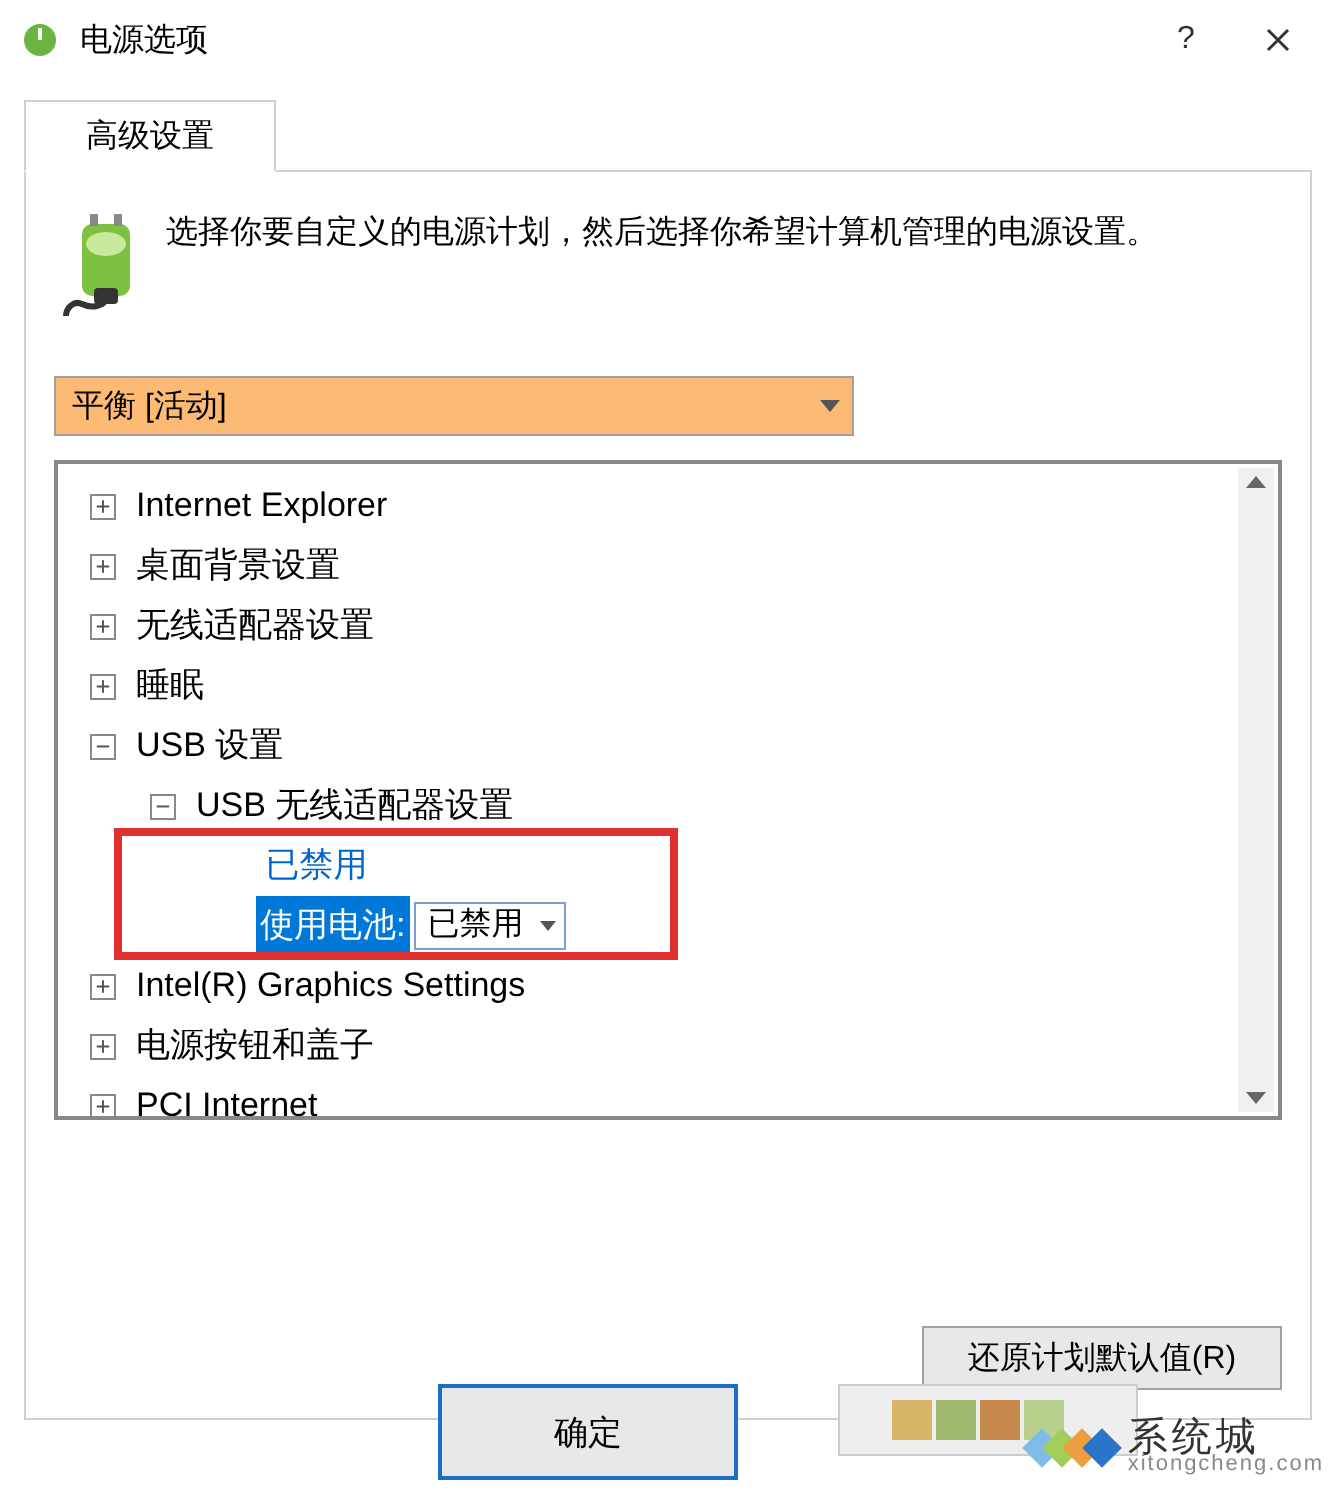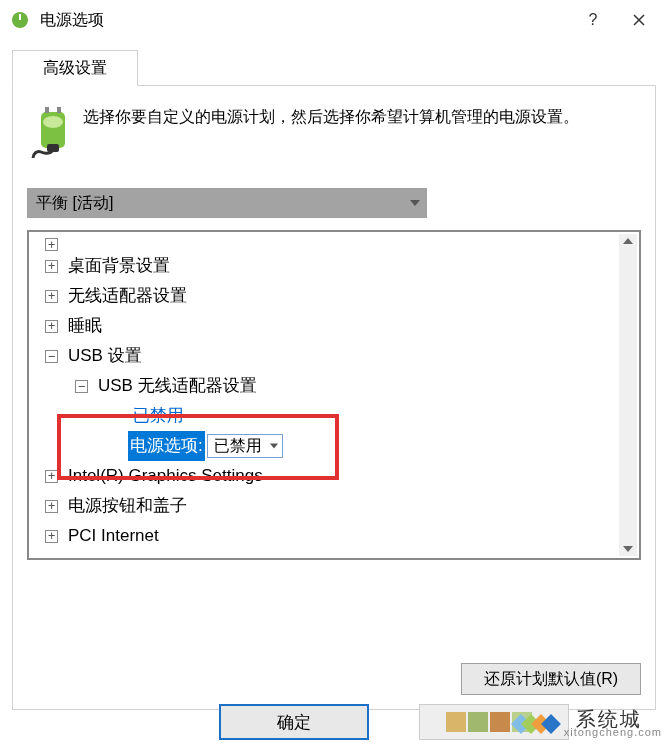--- a/index.html
+++ b/index.html
@@ -65,21 +65,21 @@
     gap: 0;
     margin-bottom: 28px;
   }
   .intro .battery-icon { width: 56px; height: 56px; flex-shrink:0; }
   .intro .txt { color: #000; font-size: 16px; line-height: 1.6; }
 
   .combo {
     width: 400px;
     height: 30px;
     border: 1px solid #a0a0a0;
-    background: #a3a3a3;
+    background: #fdba74;
     display: flex; align-items: center;
     padding: 0 8px;
     font-size: 16px;
     color: #000;
     cursor: default;
     position: relative;
   }
   .combo .arrow {
     position: absolute; right: 6px; top: 50%; transform: translateY(-50%);
     width: 0; height: 0; border-left: 5px solid transparent; border-right: 5px solid transparent;
@@ -174,40 +174,40 @@
   .bottom-buttons {
     position: absolute;
     bottom: 10px;
     left: 0; right: 0;
     display: flex;
     justify-content: center;
     gap: 50px;
     padding-left: 100px;
   }
   .big-btn {
-    height: 36px;
+    height: 48px;
     width: 150px;
     border: 2px solid #1a6fc7;
     background: #e8e8e8;
     display: inline-flex; align-items:center; justify-content:center;
     font-size: 17px;
     margin-left: 20px;
   }
   .watermark {
     position: absolute;
     right: 6px; bottom: 12px;
     display: flex; align-items:center;
     font-size: 18px;
     color: #333;
   }
   .watermark .dia {
     width: 14px; height: 14px; transform: rotate(45deg);
     margin-right: 2px;
   }
-  .watermark .wm-text { font-size: 20px; font-weight: 500; letter-spacing: 2px; margin-left: 16px;}
+  .watermark .wm-text { font-size: 20px; font-weight: 500; letter-spacing: 2px; margin-left: 4px;}
   .watermark .wm-sub { font-size: 11px; color:#888; letter-spacing:1px; margin-left: 4px; margin-top:-2px;}
   .pixel-blocks {
     display: inline-flex; gap: 2px; margin-right: 10px;
   }
   .pixel-blocks span {
     width: 20px; height: 20px;
   }
 </style>
 </head>
 <body>
@@ -252,20 +252,21 @@
 
   <div class="combo">
     <span>平衡 [活动]</span>
     <span class="arrow"></span>
   </div>
 
   <div class="treebox">
     <div class="tree">
       <div class="node indent1">
           <span class="exp">+</span>
+          <span class="label">Internet Explorer</span>
         </div>
       <div class="node indent1">
           <span class="exp">+</span>
           <span class="label">桌面背景设置</span>
         </div>
       <div class="node indent1">
           <span class="exp">+</span>
           <span class="label">无线适配器设置</span>
         </div>
       <div class="node indent1">
@@ -280,21 +281,21 @@
           <span class="exp">−</span>
           <span class="label">USB 无线适配器设置</span>
         </div>
       <div class="node indent4">
         <span style="width:13px;margin-right:10px;flex-shrink:0"></span>
         &nbsp;<span class="link">已禁用</span>
       </div>
       <div class="node indent4">
         <span style="width:13px;margin-right:10px;flex-shrink:0"></span>
         <span class="sel-row">
-          <span class="sel-label">电源选项:</span>
+          <span class="sel-label">使用电池:</span>
           <span class="mini-combo">
             <span>已禁用</span>
             <span class="arrow"></span>
           </span>
         </span>
       </div>
       <div class="node indent1">
           <span class="exp">+</span>
           <span class="label">Intel(R) Graphics Settings</span>
         </div>

